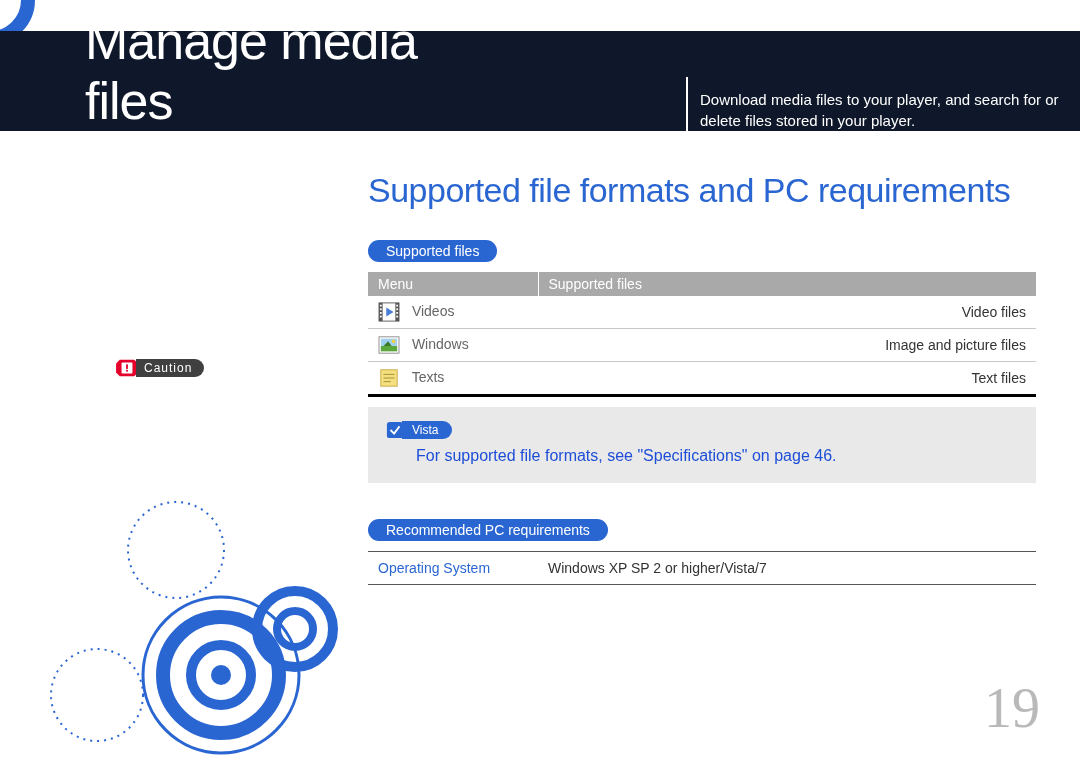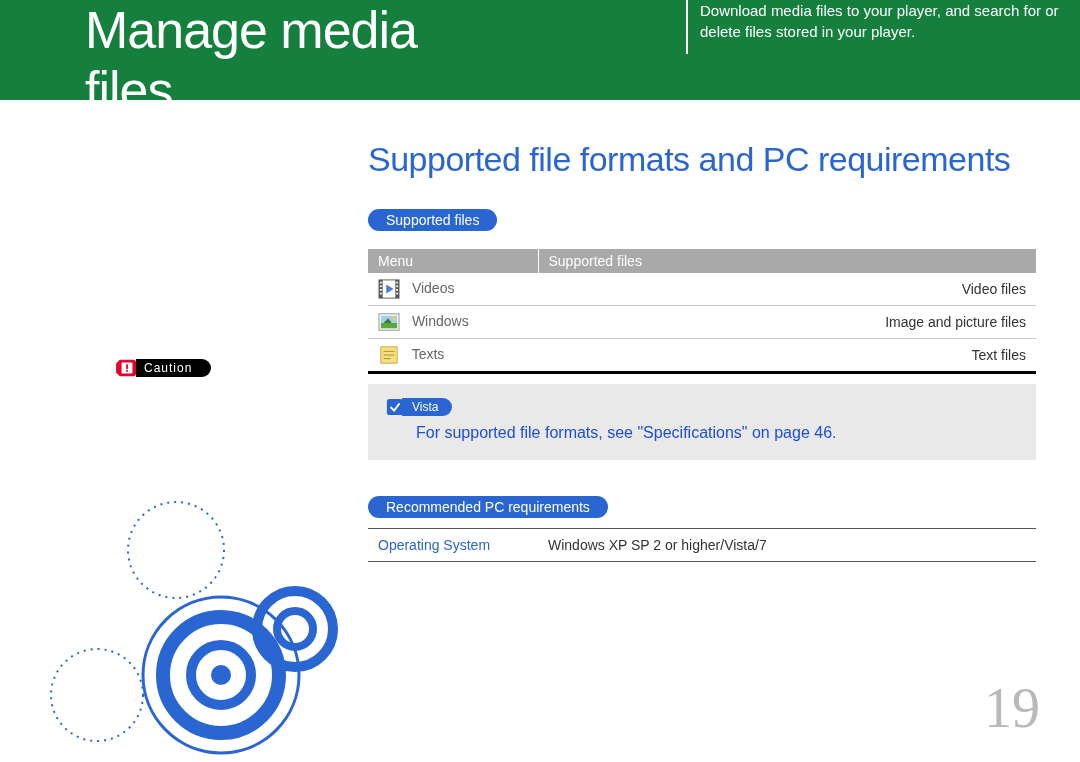--- a/index.html
+++ b/index.html
@@ -7,26 +7,27 @@
     width: 1080px;
     height: 762px;
     font-family: Arial, Helvetica, sans-serif;
     background: #fff;
     position: relative;
     overflow: hidden;
   }
 
   
   .header {
-    background: #15803d;
+    background: #0f172a;
     height: 100px;
     width: 100%;
     display: flex;
-    align-items: flex-start;
+    align-items: flex-end;
     position: relative;
+    margin-top: 31px;
   }
   .header-title {
     color: #fff;
     font-size: 52px;
     font-weight: 300;
     margin-left: 85px;
     letter-spacing: -1px;
   }
   .header-divider {
     width: 2px;
@@ -64,21 +65,20 @@
     padding: 3px 18px;
     border-radius: 14px;
     margin-bottom: 10px;
   }
 
   
   .sf-table {
     width: 668px;
     border-collapse: collapse;
     margin-bottom: 10px;
-    margin-top: 8px;
   }
   .sf-table th {
     background: #a9a9a9;
     color: #fff;
     font-weight: 400;
     font-size: 14px;
     text-align: left;
     padding: 4px 10px;
     border-right: 1px solid #fff;
   }
@@ -154,24 +154,24 @@
     left: 116px;
     top: 358px;
     display: flex;
     align-items: center;
   }
   .caution-icon {
     width: 22px;
     height: 20px;
   }
   .caution-badge {
-    background: #000000;
+    background: #404040;
     color: #fff;
     font-size: 12px;
-    padding: 2px 19px 2px 8px;
+    padding: 2px 12px 2px 8px;
     border-radius: 0 10px 10px 0;
     letter-spacing: 1px;
     margin-left: -2px;
   }
 
   
   .page-num {
     position: absolute;
     right: 40px;
     bottom: 22px;

